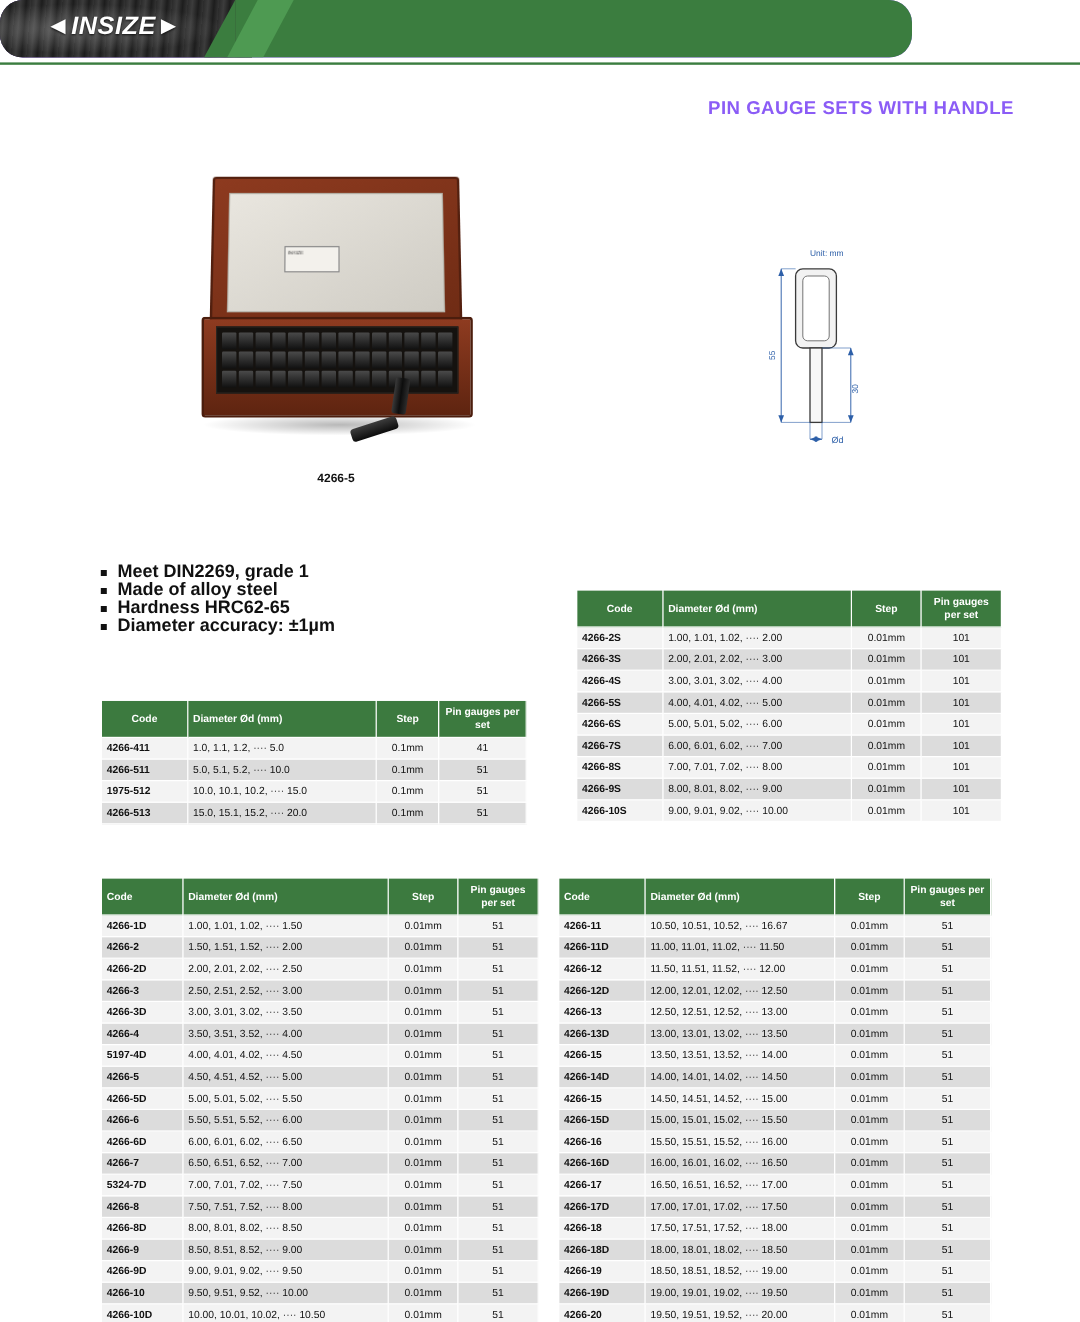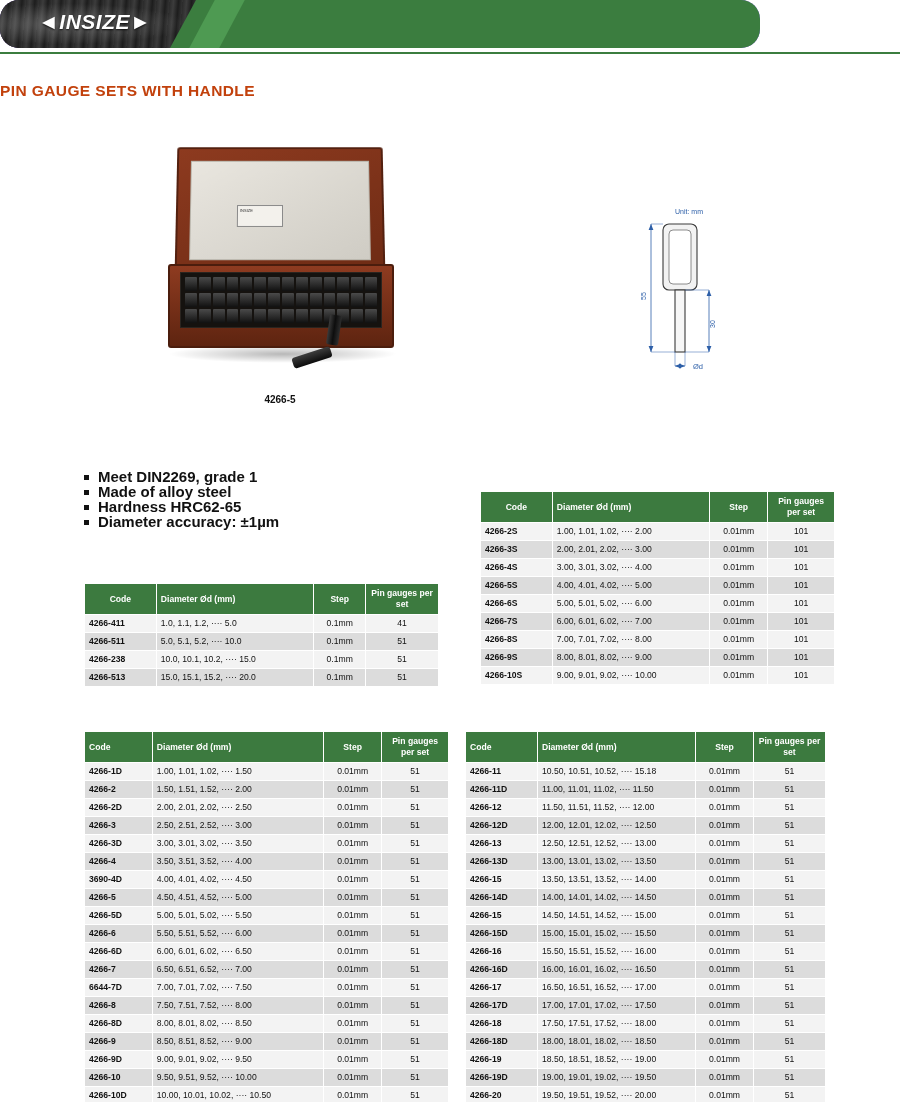--- a/index.html
+++ b/index.html
@@ -50,22 +50,22 @@
     background:#4e9a52; transform:skewX(-28deg);
   }
   .header-rule {
     position:absolute; top:52px; left:0; width:900px; height:2px;
     background:#3b7d3f;
   }
 
   
   .page-title {
     position:absolute; top:82px; left:0; width:845px;
-    text-align:left;
-    font-size:15.5px; font-weight:bold; color:#c2410c;
+    text-align:right;
+    font-size:15.5px; font-weight:bold; color:#8b5cf6;
     letter-spacing:.4px;
   }
 
   
   .photo-wrap { position:absolute; top:140px; left:150px; width:260px; height:250px; }
   .case-shadow{
     position:absolute; left:18px; top:205px; width:230px; height:18px;
     background:radial-gradient(ellipse at center, rgba(0,0,0,.28), rgba(0,0,0,0) 70%);
   }
   .case-lid{
@@ -371,21 +371,21 @@
           <td class="c">0.1mm</td>
           <td class="c">41</td>
         </tr>
         <tr class="alt">
           <td class="code">4266-511</td>
           <td>5.0, 5.1, 5.2, ···· 10.0</td>
           <td class="c">0.1mm</td>
           <td class="c">51</td>
         </tr>
         <tr>
-          <td class="code">4266-238</td>
+          <td class="code">1975-512</td>
           <td>10.0, 10.1, 10.2, ···· 15.0</td>
           <td class="c">0.1mm</td>
           <td class="c">51</td>
         </tr>
         <tr class="alt">
           <td class="code">4266-513</td>
           <td>15.0, 15.1, 15.2, ···· 20.0</td>
           <td class="c">0.1mm</td>
           <td class="c">51</td>
         </tr>
@@ -440,21 +440,21 @@
           <td class="c">0.01mm</td>
           <td class="c">51</td>
         </tr>
         <tr class="alt">
           <td class="code">4266-4</td>
           <td>3.50, 3.51, 3.52, ···· 4.00</td>
           <td class="c">0.01mm</td>
           <td class="c">51</td>
         </tr>
         <tr>
-          <td class="code">3690-4D</td>
+          <td class="code">5197-4D</td>
           <td>4.00, 4.01, 4.02, ···· 4.50</td>
           <td class="c">0.01mm</td>
           <td class="c">51</td>
         </tr>
         <tr class="alt">
           <td class="code">4266-5</td>
           <td>4.50, 4.51, 4.52, ···· 5.00</td>
           <td class="c">0.01mm</td>
           <td class="c">51</td>
         </tr>
@@ -476,21 +476,21 @@
           <td class="c">0.01mm</td>
           <td class="c">51</td>
         </tr>
         <tr class="alt">
           <td class="code">4266-7</td>
           <td>6.50, 6.51, 6.52, ···· 7.00</td>
           <td class="c">0.01mm</td>
           <td class="c">51</td>
         </tr>
         <tr>
-          <td class="code">6644-7D</td>
+          <td class="code">5324-7D</td>
           <td>7.00, 7.01, 7.02, ···· 7.50</td>
           <td class="c">0.01mm</td>
           <td class="c">51</td>
         </tr>
         <tr class="alt">
           <td class="code">4266-8</td>
           <td>7.50, 7.51, 7.52, ···· 8.00</td>
           <td class="c">0.01mm</td>
           <td class="c">51</td>
         </tr>
@@ -540,21 +540,21 @@
       <tr>
         <th>Code</th>
         <th>Diameter Ød (mm)</th>
         <th class="c">Step</th>
         <th class="c">Pin gauges per set</th>
       </tr>
     </thead>
     <tbody>
         <tr>
           <td class="code">4266-11</td>
-          <td>10.50, 10.51, 10.52, ···· 15.18</td>
+          <td>10.50, 10.51, 10.52, ···· 16.67</td>
           <td class="c">0.01mm</td>
           <td class="c">51</td>
         </tr>
         <tr class="alt">
           <td class="code">4266-11D</td>
           <td>11.00, 11.01, 11.02, ···· 11.50</td>
           <td class="c">0.01mm</td>
           <td class="c">51</td>
         </tr>
         <tr>

